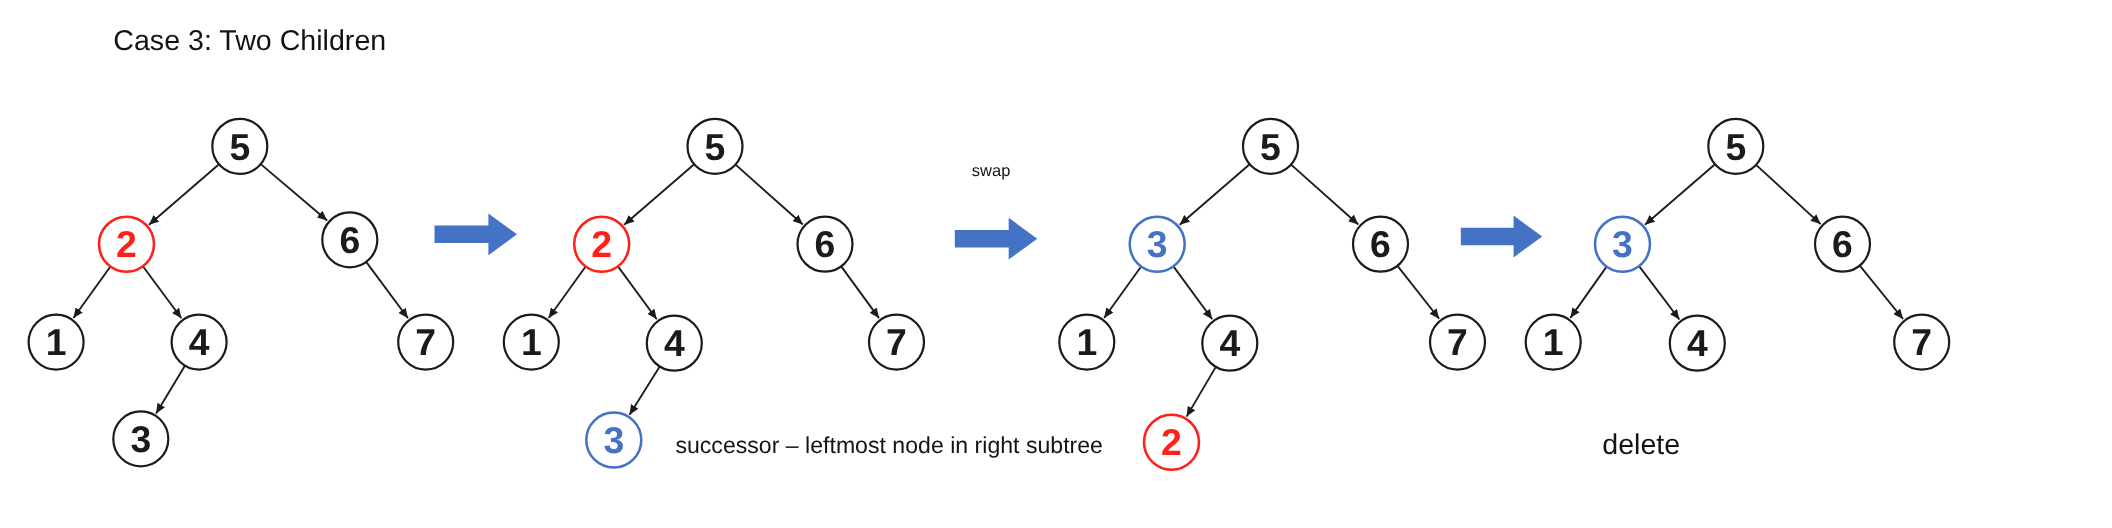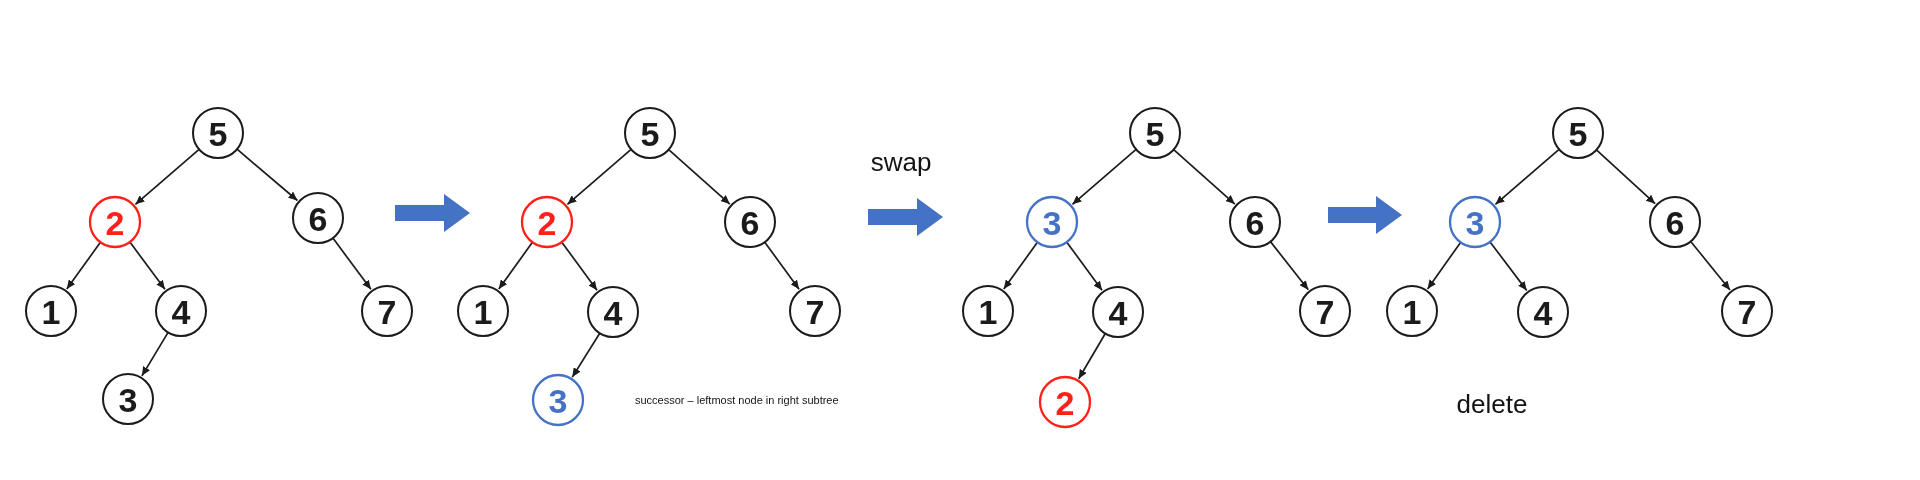--- a/index.html
+++ b/index.html
@@ -36,34 +36,34 @@
     white-space: nowrap;
   }
   .lbl {
     position: absolute;
     color: #141414;
     white-space: nowrap;
   }
   .lbl-swap {
     left: 901px;
     top: 147px;
-    font-size: 26px;
+    font-size: 15px;
     transform: translateX(-50%);
     text-align: center;
   }
   .lbl-delete {
     left: 1492px;
     top: 389px;
     font-size: 26px;
     transform: translateX(-50%);
   }
   .lbl-annot {
-    left: 635px;
+    left: 614px;
     top: 394px;
-    font-size: 11px;
+    font-size: 21px;
   }
   .node-text {
     font-family: "Liberation Sans", sans-serif;
     font-size: 34px;
     font-weight: 600;
   }
 </style>
 </head>
 <body>
 
@@ -216,17 +216,18 @@
           </g>
         </g>
       </g>
     <g id="arrows-layer">
         <path d="M395,205 L444,205 L444,194 L470,213 L444,232 L444,221 L395,221 Z" fill="#4472C4"></path>
         <path d="M868,209 L917,209 L917,198 L943,217 L917,236 L917,225 L868,225 Z" fill="#4472C4"></path>
         <path d="M1328,207 L1376,207 L1376,196 L1402,215 L1376,234 L1376,223 L1328,223 Z" fill="#4472C4"></path>
       </g>
   </svg>
 
+  <div class="title">Case 3: Two Children</div>
   <div class="lbl lbl-swap">swap</div>
   <div class="lbl lbl-delete">delete</div>
   <div class="lbl lbl-annot">successor – leftmost node in right subtree</div>
 
 </div>
 
 </body></html>

